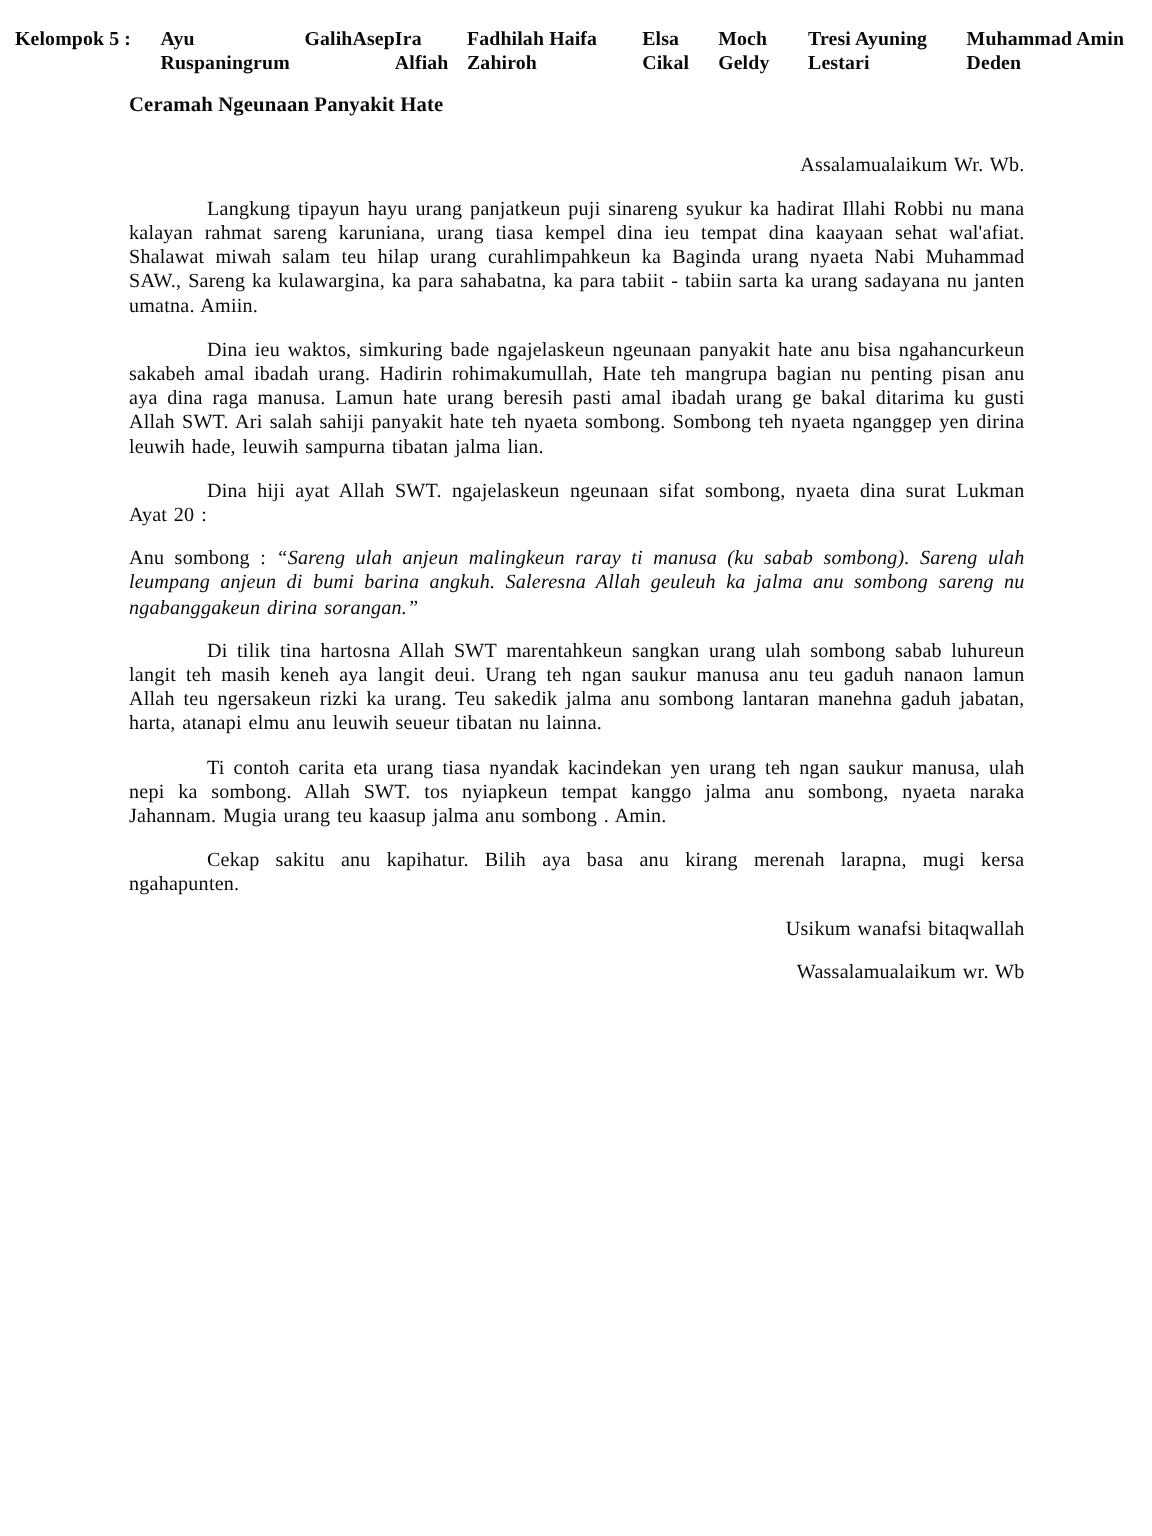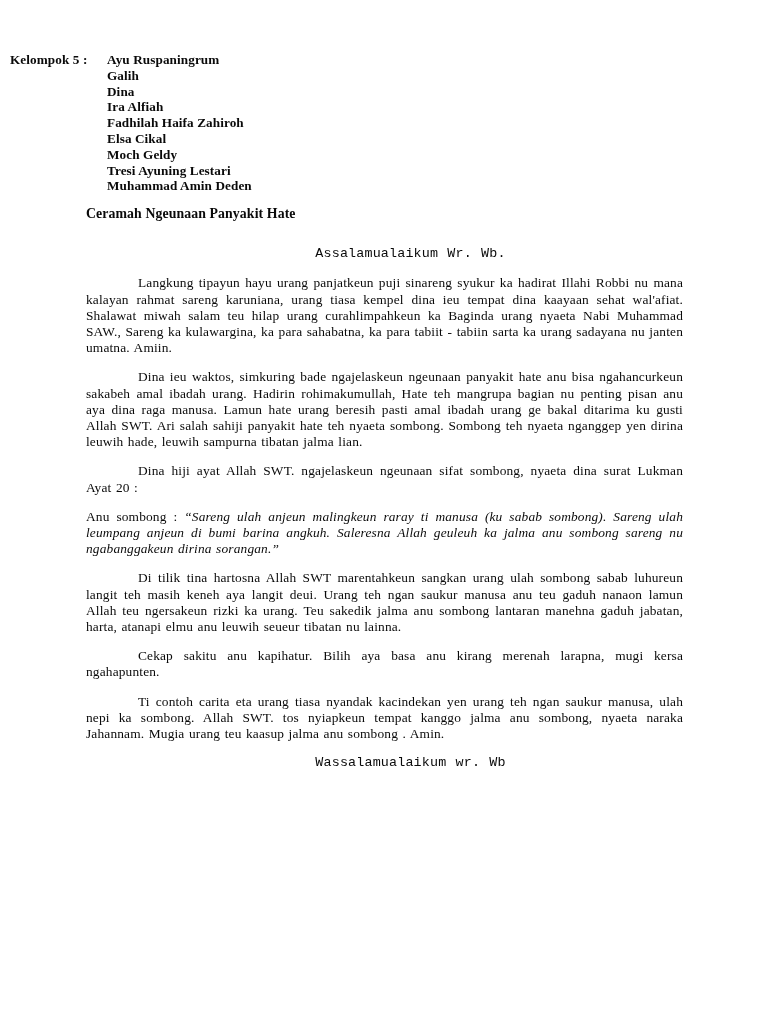--- a/index.html
+++ b/index.html
@@ -9,38 +9,37 @@
     background: #ffffff;
     color: #0a0a0a;
     font-family: "Liberation Serif", "DejaVu Serif", serif;
     overflow: hidden;
   }
   .page {
     position: relative;
     width: 768px;
     height: 872px;
     background: #ffffff;
-    margin-top: 34px;
   }
   
   .doc-header {
     display: flex;
     padding: 18px 0 0 10px;
     font-weight: bold;
     font-size: 13.2px;
     line-height: 15.8px;
     letter-spacing: 0.1px;
   }
   .doc-header .label {
     width: 97px;
     flex: 0 0 97px;
   }
   .doc-header .members {
     display: flex;
-    flex-direction: column;
+    flex-direction: row;
   }
   
   .doc-title {
     margin: 12px 85px 24px 86px;
     text-align: left;
     font-weight: bold;
     font-size: 13.8px;
     letter-spacing: 0.1px;
   }
   
@@ -50,21 +49,21 @@
   .content p {
     margin: 0 0 13px 0;
     font-size: 13.4px;
     line-height: 16.2px;
     text-align: justify;
     text-indent: 52px;
     letter-spacing: 0.15px;
     word-spacing: 1px;
   }
   .content p.noindent { text-indent: 0; }
-  .content p.single { text-align: center; font-family: Liberation Mono, monospace; }
+  .content p.single { text-align: right; }
   .arabic-verse {
     margin: 6px 0 12px 0;
     text-align: right;
     direction: rtl;
     font-family: "DejaVu Sans", sans-serif;
     font-size: 13px;
     line-height: 24px;
     letter-spacing: 0;
     word-spacing: 0;
   }
@@ -73,21 +72,21 @@
 </head>
 <body>
 
 <div class="page">
 
   <div class="doc-header">
     <div class="label">Kelompok 5 :</div>
     <div class="members">
       <span>Ayu Ruspaningrum</span>
       <span>Galih</span>
-      <span>Dina</span>
+      <span>Asep</span>
       <span>Ira Alfiah</span>
       <span>Fadhilah Haifa Zahiroh</span>
       <span>Elsa Cikal</span>
       <span>Moch Geldy</span>
       <span>Tresi Ayuning Lestari</span>
       <span>Muhammad Amin Deden</span>
     </div>
   </div>
 
   <div class="doc-title">Ceramah Ngeunaan Panyakit Hate</div>
@@ -100,21 +99,22 @@
     <p>Dina ieu waktos, simkuring bade ngajelaskeun ngeunaan panyakit hate anu bisa ngahancurkeun sakabeh amal ibadah urang. Hadirin rohimakumullah, Hate teh mangrupa bagian nu penting pisan anu aya dina raga manusa. Lamun hate urang beresih pasti amal ibadah urang ge bakal ditarima ku gusti Allah SWT. Ari salah sahiji panyakit hate teh nyaeta sombong.  Sombong teh nyaeta nganggep yen dirina leuwih hade, leuwih sampurna tibatan jalma lian.</p>
 
     <p>Dina hiji ayat Allah SWT. ngajelaskeun ngeunaan sifat sombong, nyaeta dina surat Lukman Ayat 20 :</p>
 
 
     <p class="noindent translation"><span>Anu sombong : </span><em>“Sareng ulah anjeun malingkeun raray ti manusa (ku sabab sombong). Sareng ulah leumpang anjeun di bumi barina angkuh. Saleresna Allah geuleuh ka jalma anu sombong sareng nu ngabanggakeun dirina sorangan.”</em></p>
 
     <p>Di tilik tina hartosna Allah SWT marentahkeun sangkan urang ulah sombong sabab luhureun langit teh masih keneh aya langit deui. Urang teh ngan saukur manusa anu teu gaduh nanaon lamun Allah teu ngersakeun rizki ka urang. Teu sakedik jalma anu sombong lantaran manehna gaduh jabatan, harta, atanapi elmu anu leuwih seueur tibatan nu lainna.</p>
 
 
+    <p>Ti contoh carita eta urang tiasa nyandak kacindekan yen urang teh ngan saukur manusa, ulah nepi ka sombong. Allah SWT. tos nyiapkeun tempat kanggo jalma anu sombong, nyaeta naraka Jahannam. Mugia urang teu kaasup jalma anu sombong . Amin.</p>
+
     <p>Cekap sakitu anu kapihatur. Bilih aya basa anu kirang merenah larapna, mugi kersa ngahapunten.</p>
 
-    <p>Ti contoh carita eta urang tiasa nyandak kacindekan yen urang teh ngan saukur manusa, ulah nepi ka sombong. Allah SWT. tos nyiapkeun tempat kanggo jalma anu sombong, nyaeta naraka Jahannam. Mugia urang teu kaasup jalma anu sombong . Amin.</p>
-
+    <p class="single">Usikum wanafsi bitaqwallah</p>
 
     <p class="single">Wassalamualaikum wr. Wb</p>
   </div>
 
 </div>
 
 </body></html>

